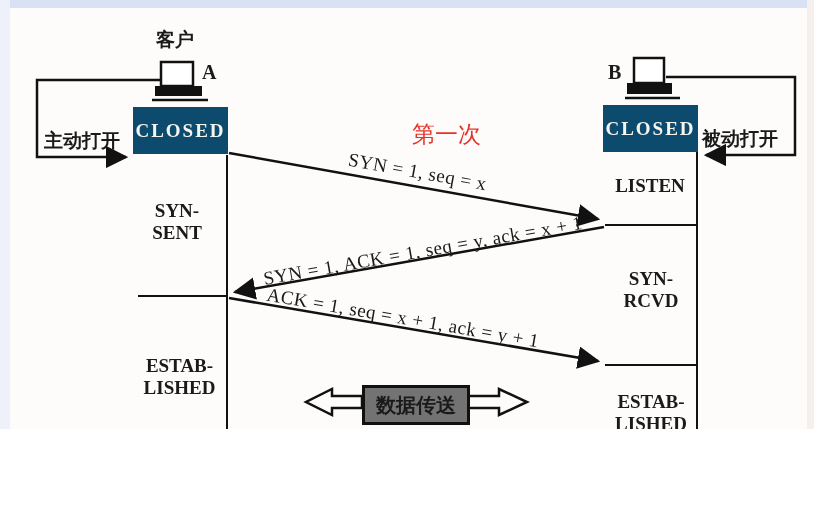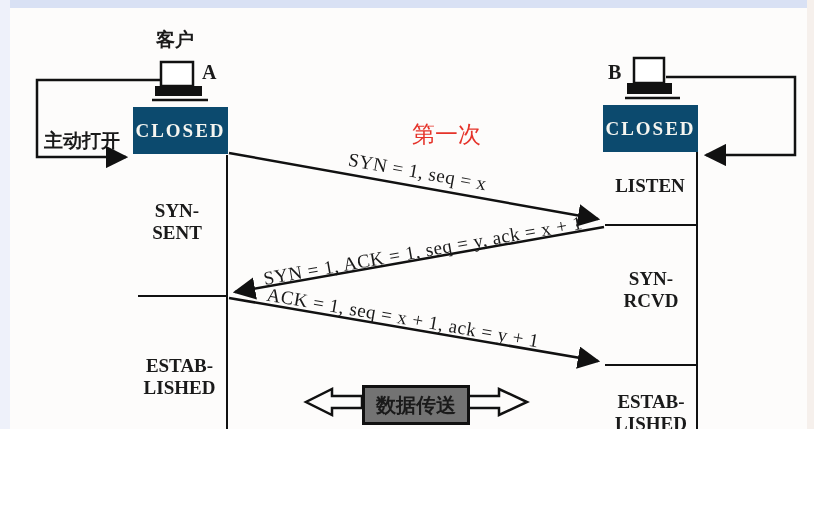--- a/index.html
+++ b/index.html
@@ -99,20 +99,21 @@
   </svg>
 
   <div class="txt host-title zh" style="left:148px;top:27px;width:54px;">客户</div>
   <div class="txt host-letter" style="left:202px;top:61px;">A</div>
   <div class="txt host-letter" style="left:608px;top:61px;">B</div>
 
   <div class="closed-box" style="left:133px;top:107px;width:95px;height:47px;">CLOSED</div>
   <div class="closed-box" style="left:603px;top:105px;width:95px;height:47px;">CLOSED</div>
 
   <div class="txt open-label zh" style="left:44px;top:128px;">主动打开</div>
+  <div class="txt open-label zh" style="left:702px;top:126px;">被动打开</div>
 
   <div class="txt state" style="left:132px;top:200px;width:90px;">SYN-
 SENT</div>
   <div class="txt state" style="left:132px;top:355px;width:95px;">ESTAB-
 LISHED</div>
   <div class="txt state" style="left:605px;top:175px;width:90px;">LISTEN</div>
   <div class="txt state" style="left:607px;top:268px;width:88px;">SYN-
 RCVD</div>
   <div class="txt state" style="left:605px;top:391px;width:92px;">ESTAB-
 LISHED</div>

